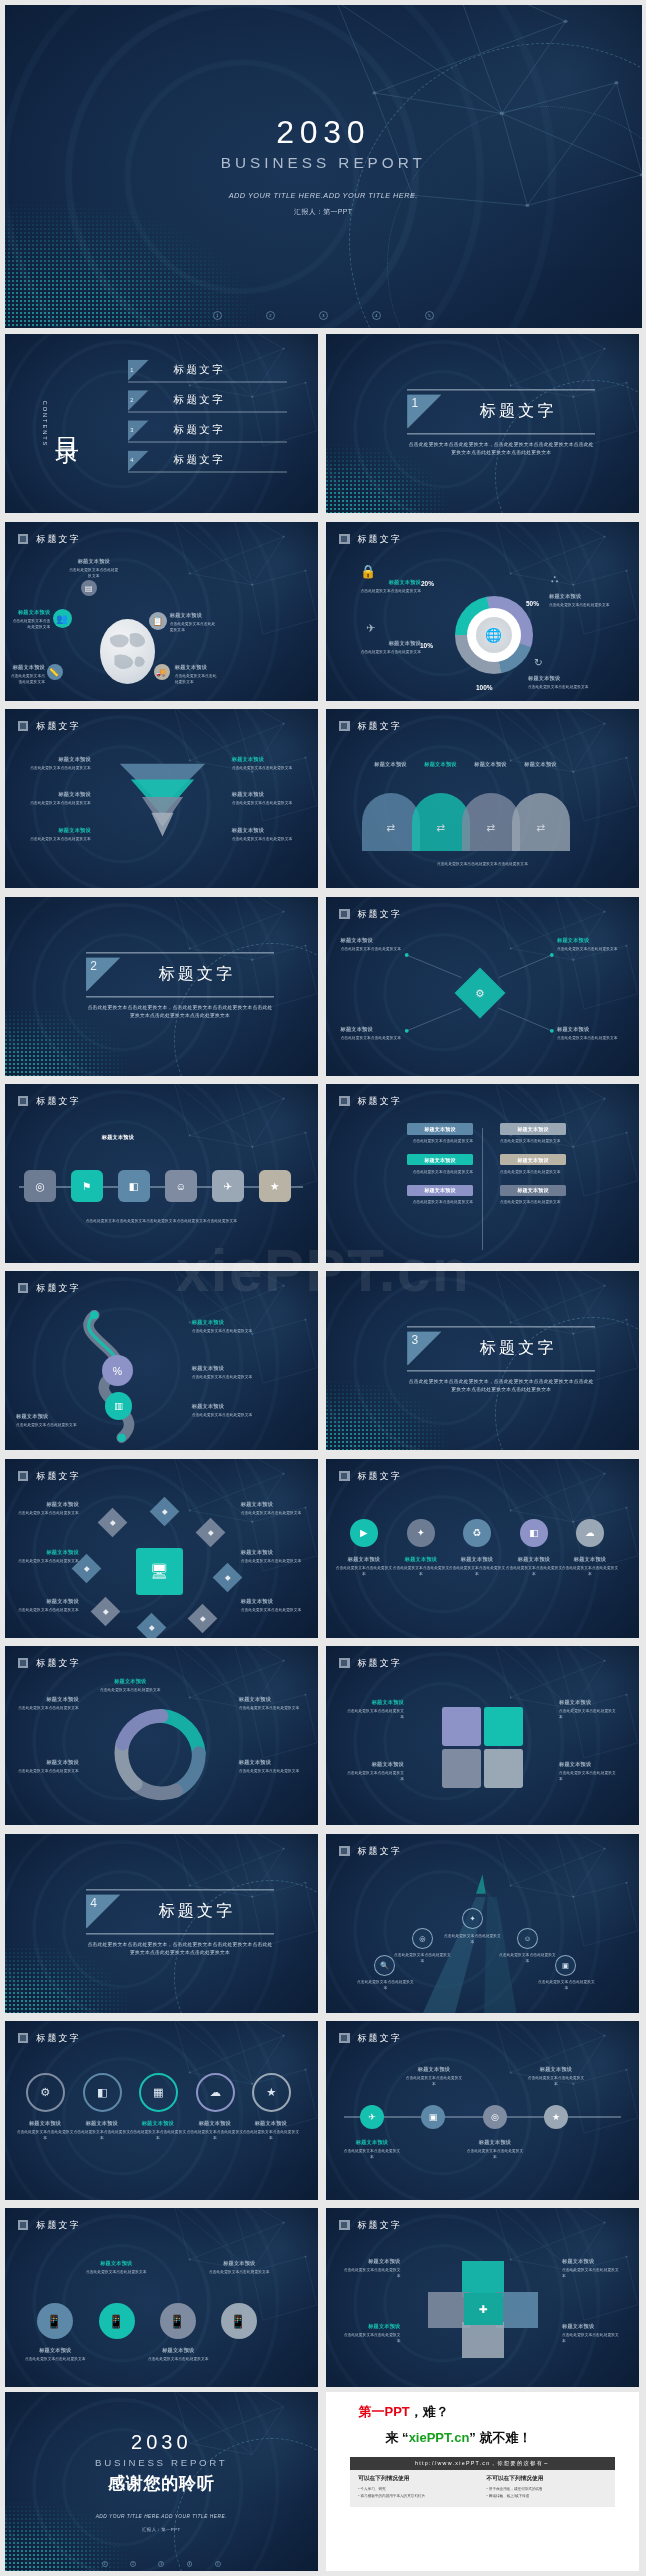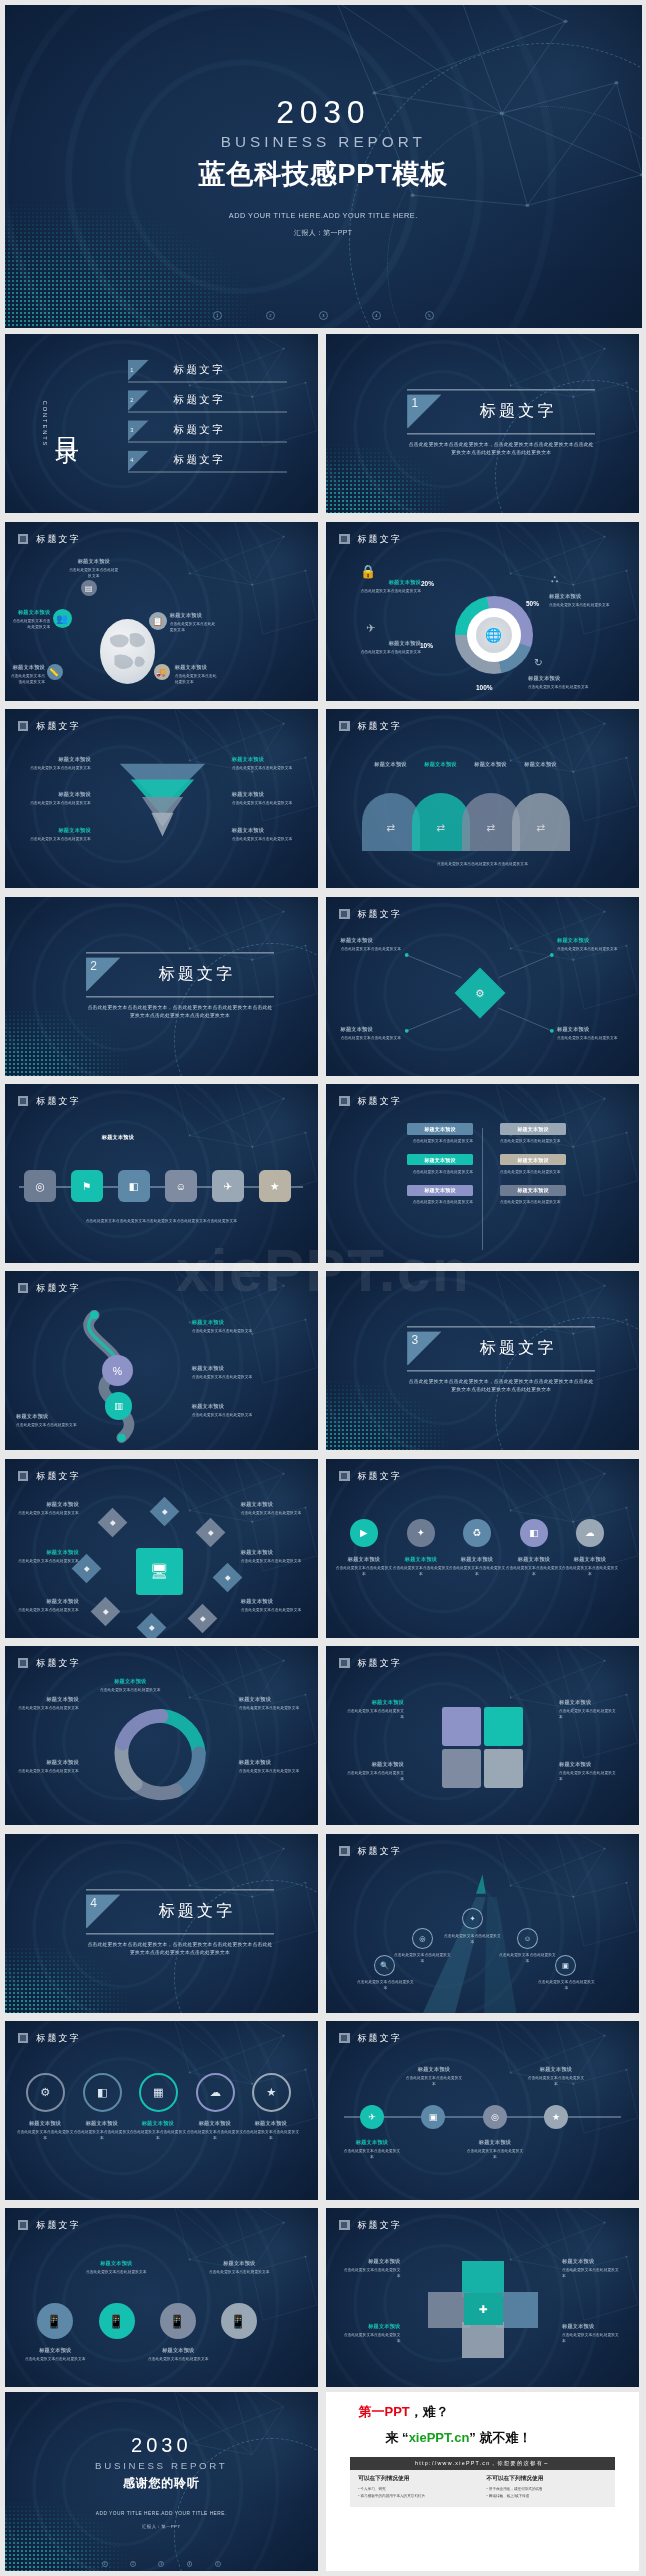--- a/index.html
+++ b/index.html
@@ -65,21 +65,21 @@
   }
   .hero-sub {
     font-size: 15.3px; letter-spacing: 4px; color: #aebccd; font-weight: 400;
     margin-top: 3.2px;
   }
   .hero-cn {
     font-size: 27px; letter-spacing: 0.8px; color: #ffffff; font-weight: 700;
     margin-top: 4.8px;
   }
   .hero-line {
-    font-size: 7.3px; letter-spacing: 0.5px; color: #c7d3df; margin-top: 19px;
+    font-size: 7.3px; letter-spacing: 0.5px; color: #c7d3df; margin-top: 19px; font-style: italic;
   }
   .hero-author { font-size: 6.9px; color: #c7d3df; margin-top: 7.3px; letter-spacing: 0.4px; }
 
   .hero-ticks { position: absolute; left: 0; right: 0; bottom: 8px; display: flex;
                 justify-content: center; gap: 44px; pointer-events: none; }
   .tick {
     width: 9px; height: 9px; border: 0.8px solid rgba(150,200,225,.45); border-radius: 50%;
     font-size: 4px; color: rgba(190,220,240,.75); display: flex; align-items: center;
     justify-content: center;
   }
@@ -195,21 +195,20 @@
         </g>
       </svg>
     </div>
     <div class="bg-dots"></div>
     <div class="bg-arc"></div>
     <div class="bg-arc two"></div>
 
     <div class="hero-inner">
       <div class="hero-year">2030</div>
       <div class="hero-sub">BUSINESS REPORT</div>
-      <div class="hero-cn">蓝色科技感PPT模板</div>
       <div class="hero-line">ADD YOUR TITLE HERE.ADD YOUR TITLE HERE.</div>
       <div class="hero-author">汇报人：第一PPT</div>
     </div>
     <div class="hero-ticks">
       <div class="tick">1</div>
       <div class="tick">2</div>
       <div class="tick">3</div>
       <div class="tick">4</div>
       <div class="tick">5</div>
     </div>
@@ -1359,21 +1358,21 @@
           <path d="M40 40 L130 15 L215 70 L165 155 L65 135 Z"></path>
           <path d="M130 15 L165 155 M40 40 L165 155 M215 70 L65 135"></path>
         </g>
       </svg>
     </div>
     <div class="bg-dots"></div>
     <div class="bg-arc"></div>
     <div class="hero-inner">
       <div class="hero-year" style="font-size:20px;letter-spacing:4px">2030</div>
       <div class="hero-sub" style="font-size:9.7px;letter-spacing:2.7px">BUSINESS REPORT</div>
-      <div class="hero-cn" style="font-size:12px">感谢您的聆听</div>
+      <div class="hero-cn" style="font-size:17px">感谢您的聆听</div>
       <div class="hero-line" style="font-size:4.8px">ADD YOUR TITLE HERE.ADD YOUR TITLE HERE.</div>
       <div class="hero-author" style="font-size:4.4px">汇报人：第一PPT</div>
     </div>
     <div class="hero-ticks" style="gap:22.6px;bottom:4px">
       <div class="tick" style="width:5.7px;height:5.7px;font-size:2.8px">1</div>
       <div class="tick" style="width:5.7px;height:5.7px;font-size:2.8px">2</div>
       <div class="tick" style="width:5.7px;height:5.7px;font-size:2.8px">3</div>
       <div class="tick" style="width:5.7px;height:5.7px;font-size:2.8px">4</div>
       <div class="tick" style="width:5.7px;height:5.7px;font-size:2.8px">5</div>
     </div>

